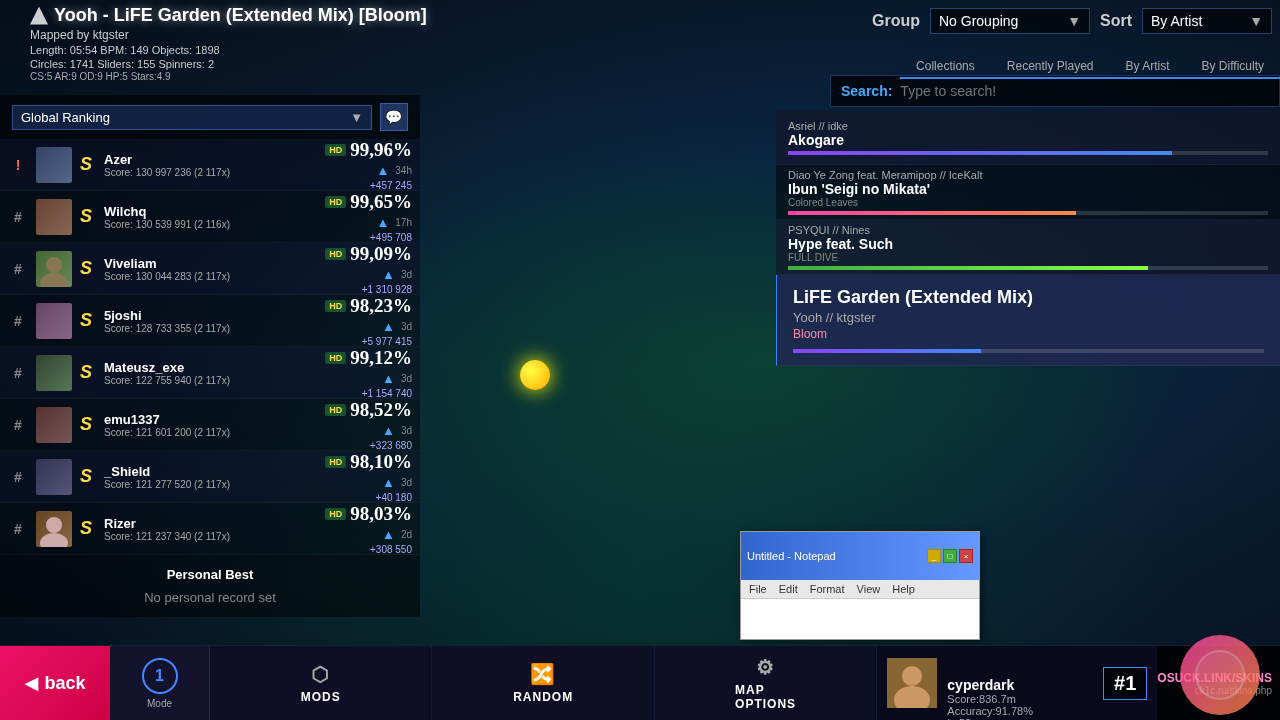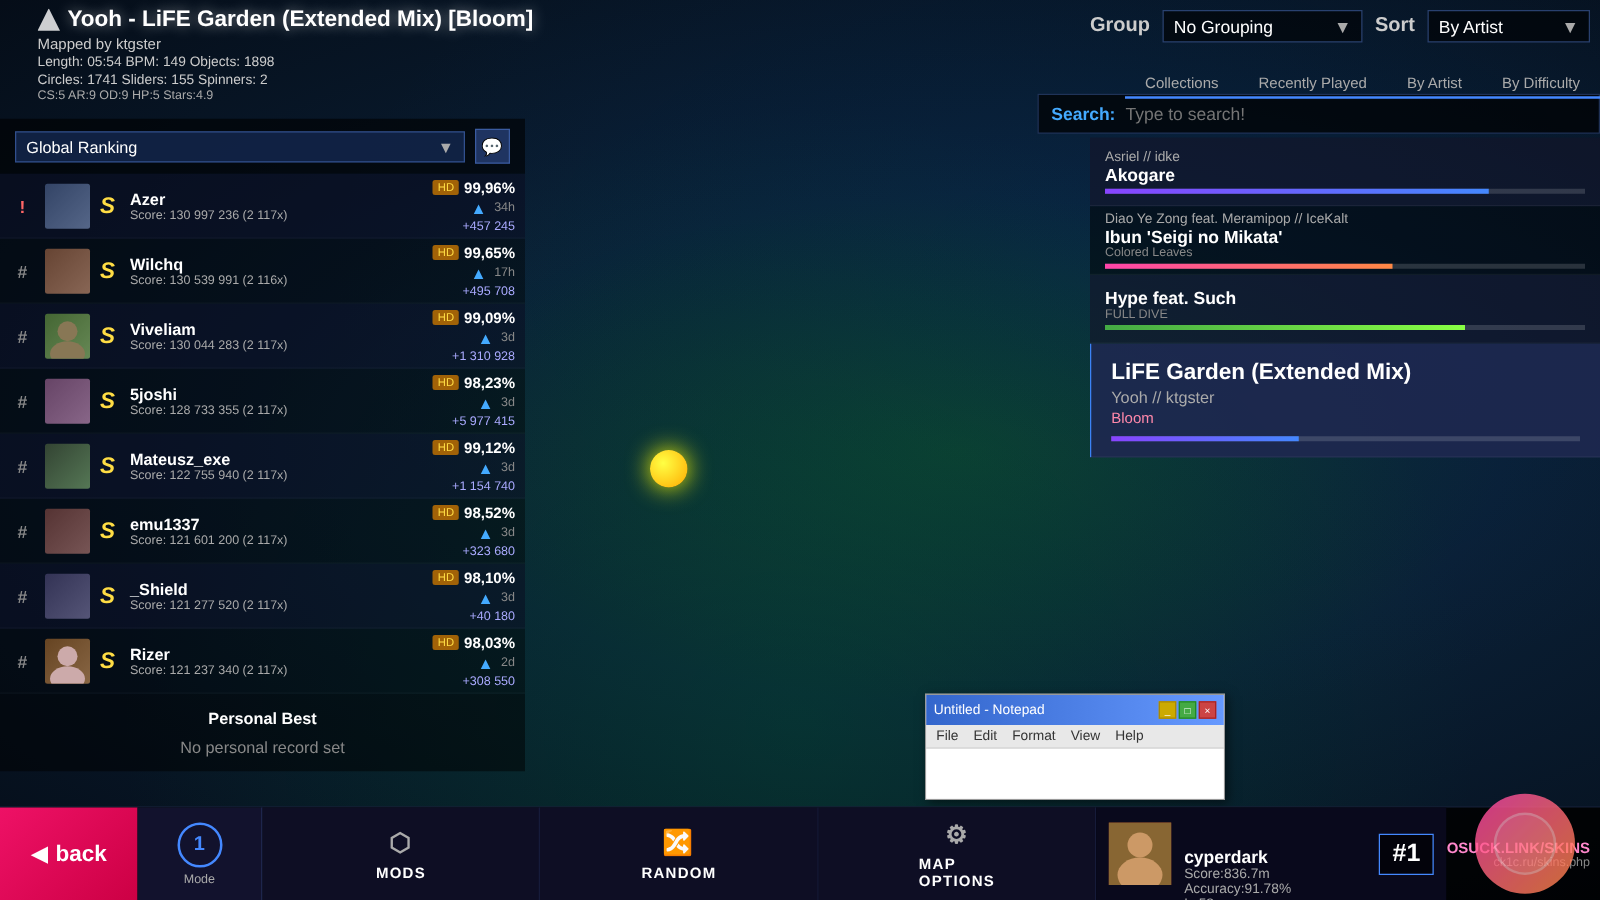--- a/index.html
+++ b/index.html
@@ -131,21 +131,21 @@
       color: #4af;
       font-size: 14px;
       font-weight: bold;
     }
 
     
     .song-list {
       position: absolute;
       top: 80px;
       right: 0;
-      width: 408px;
+      width: 504px;
       z-index: 5;
     }
     .song-item {
       height: 55px;
       display: flex;
       align-items: center;
       padding: 6px 12px;
       cursor: pointer;
       border-bottom: 1px solid rgba(255,255,255,0.05);
       position: relative;
@@ -296,22 +296,23 @@
       color: #fff;
       font-size: 13px;
       font-weight: bold;
     }
     .lb-player-score {
       color: #aaa;
       font-size: 10px;
     }
     .lb-acc {
       color: #fff;
-      font-size: 12px;
-      font-weight: bold;
+      font-size: 19px;
+      font-weight: bold;
+      font-family: Liberation Serif, serif;
     }
     .lb-time {
       color: #888;
       font-size: 10px;
     }
     .lb-pp {
       color: #aaf;
       font-size: 10px;
     }
 
@@ -468,21 +469,21 @@
       background: #f0f0f0;
       border: 1px solid #999;
       box-shadow: 2px 2px 8px rgba(0,0,0,0.5);
       z-index: 15;
       font-family: 'Segoe UI', Arial, sans-serif;
     }
     .notepad-titlebar {
       background: linear-gradient(to right, #3366cc, #6699ff);
       color: #fff;
       font-size: 11px;
-      padding: 5px 6px;
+      padding: 17px 6px;
       display: flex;
       align-items: center;
       justify-content: space-between;
     }
     .notepad-controls {
       display: flex;
       gap: 2px;
     }
     .notepad-btn {
       width: 14px;
@@ -511,25 +512,25 @@
     .notepad-content {
       background: #fff;
       height: 40px;
       font-size: 11px;
       color: #333;
       padding: 2px 4px;
     }
 
     
     .hd-badge {
-      background: #a16207;
+      background: #14532d;
       color: #ffdd44;
       font-size: 9px;
       padding: 1px 4px;
-      font-weight: normal;
+      font-weight: bold;
       border-radius: 2px;
     }
 
     .lb-hd {
       display: flex;
       flex-direction: column;
       align-items: flex-end;
       gap: 2px;
     }
 
@@ -618,20 +619,21 @@
       <div class="song-item-title">Ibun 'Seigi no Mikata'</div>
       <div class="song-item-mapper">Colored Leaves</div>
       <div class="progress-bar">
         <div class="progress-fill pink" style="width:60%"></div>
       </div>
     </div>
   </div>
 
   <div class="song-item">
     <div class="song-item-content">
+      <div class="song-item-artist">PSYQUI // Nines</div>
       <div class="song-item-title">Hype feat. Such</div>
       <div class="song-item-mapper">FULL DIVE</div>
       <div class="progress-bar">
         <div class="progress-fill green" style="width:75%"></div>
       </div>
     </div>
   </div>
 
   <div class="song-item active" style="height:auto;padding:12px 16px;background:rgba(30,40,80,0.9);">
     <div class="song-item-content">

